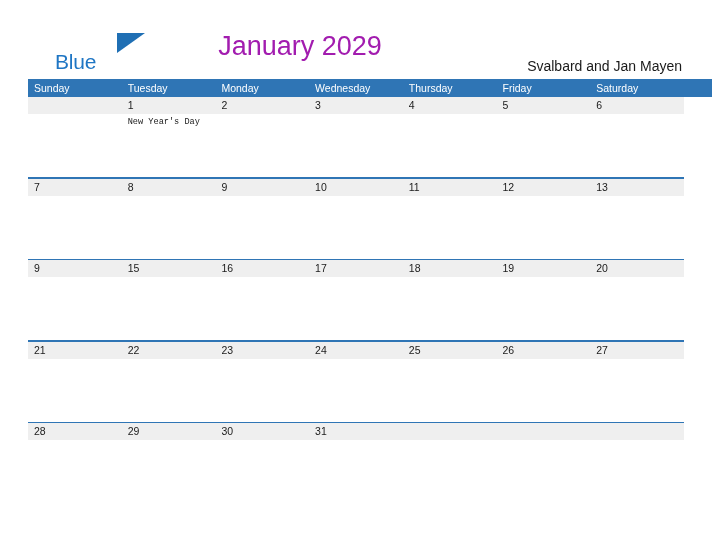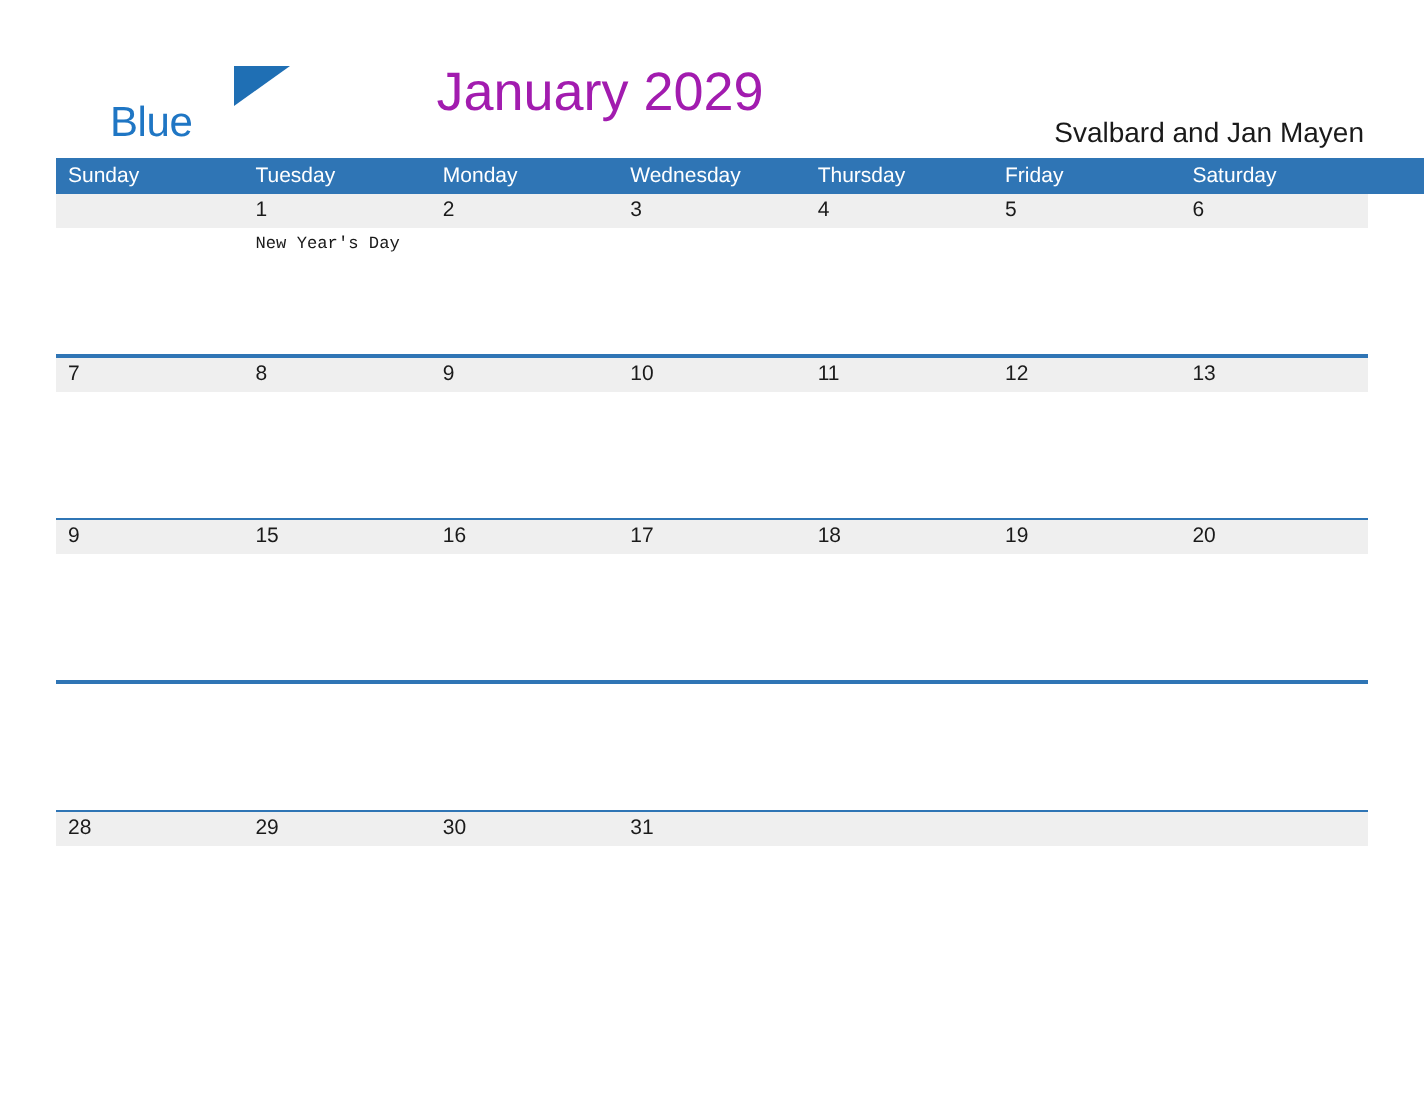--- a/index.html
+++ b/index.html
@@ -243,20 +243,29 @@
             <div class="daycell-ev"></div>
             <div class="daycell-ev"></div>
             <div class="daycell-ev"></div>
             <div class="daycell-ev"></div>
             <div class="daycell-ev"></div>
             <div class="daycell-ev"></div>
           </div>
         </div>
         <div class="week">
           <div class="week-sep"></div>
+          <div class="datebar">
+            <div class="daycell-num">21</div>
+            <div class="daycell-num">22</div>
+            <div class="daycell-num">23</div>
+            <div class="daycell-num">24</div>
+            <div class="daycell-num">25</div>
+            <div class="daycell-num">26</div>
+            <div class="daycell-num">27</div>
+          </div>
           <div class="eventbar week-body-tall">
             <div class="daycell-ev"></div>
             <div class="daycell-ev"></div>
             <div class="daycell-ev"></div>
             <div class="daycell-ev"></div>
             <div class="daycell-ev"></div>
             <div class="daycell-ev"></div>
             <div class="daycell-ev"></div>
           </div>
         </div>

